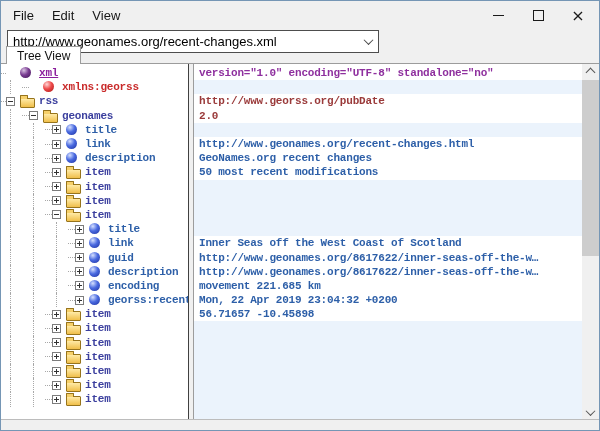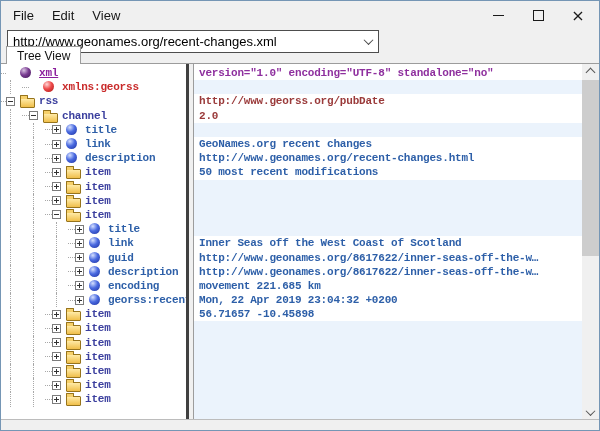--- a/index.html
+++ b/index.html
@@ -25,21 +25,21 @@
   .chev.up{transform:rotate(225deg);}
   .chev.dark{border-color:#4a4a4a;}
   
   .tab{position:absolute;left:5px;top:45px;height:18px;z-index:3;background:#fff;
     border:1px solid #9c9c9c;border-bottom:none;box-sizing:border-box;
     display:flex;align-items:center;padding:0 10px;font-size:12px;color:#111;}
   
   .content{position:absolute;left:0;right:0;top:62px;bottom:10px;background:#fff;border-top:1px solid #9c9c9c;}
   .bottomstrip{position:absolute;left:0;right:0;bottom:0;height:10px;background:#f0f0f0;border-top:1px solid #bcbcbc;}
   .tree-panel{position:absolute;left:0;top:0;bottom:0;width:188px;box-sizing:border-box;
-    border-right:3px solid #404040;background:#fff;overflow:hidden;padding-top:2px;}
+    border-right:1px solid #404040;background:#fff;overflow:hidden;padding-top:2px;}
   .splitter{position:absolute;left:188px;top:0;bottom:0;width:4px;background:#f0f0f0;}
   .value-panel{position:absolute;left:192px;right:17px;top:0;bottom:0;box-sizing:border-box;
     border-left:1px solid #9c9c9c;background:#fff;overflow:hidden;padding-top:2px;}
   
   .trow{position:relative;display:flex;align-items:center;height:14.2px;white-space:nowrap;}
   .rail{position:absolute;top:0;bottom:0;width:0;border-left:1px dotted #a8a8a8;}
   .slot{position:relative;width:13px;height:9px;flex:none;}
   .slot::before{content:'';position:absolute;left:-7px;top:4px;width:7px;border-top:1px dotted #a8a8a8;}
   .exp{position:absolute;left:0;top:0;width:9px;height:9px;box-sizing:border-box;
     border:1px solid #7c7c7c;background:#fff;}
@@ -126,21 +126,21 @@
           </span>
           <span class="nicon folder"></span>
           <span class="tlabel folder">rss</span>
         </div>
         <div class="trow">
           <span class="rail" style="left: 9px;"></span>
           <span class="slot" style="margin-left: 28px;">
             <span class="exp minus"></span>
           </span>
           <span class="nicon folder"></span>
-          <span class="tlabel folder">channel</span>
+          <span class="tlabel folder">geonames</span>
         </div>
         <div class="trow">
           <span class="rail" style="left: 9px;"></span>
           <span class="rail" style="left: 32px;"></span>
           <span class="slot" style="margin-left: 51px;">
             <span class="exp plus"></span>
           </span>
           <span class="nicon elem"></span>
           <span class="tlabel elem">title</span>
         </div>
@@ -333,24 +333,24 @@
         <div class="vrow filled">
           <span class="vtext attr">http://www.georss.org/pubDate</span>
         </div>
         <div class="vrow filled">
           <span class="vtext attr">2.0</span>
         </div>
         <div class="vrow empty">
           <span class="vtext folder"></span>
         </div>
         <div class="vrow filled">
+          <span class="vtext elem">http://www.geonames.org/recent-changes.html</span>
+        </div>
+        <div class="vrow filled">
           <span class="vtext elem">GeoNames.org recent changes</span>
-        </div>
-        <div class="vrow filled">
-          <span class="vtext elem">http://www.geonames.org/recent-changes.html</span>
         </div>
         <div class="vrow filled">
           <span class="vtext elem">50 most recent modifications</span>
         </div>
         <div class="vrow empty">
           <span class="vtext folder"></span>
         </div>
         <div class="vrow empty">
           <span class="vtext folder"></span>
         </div>

